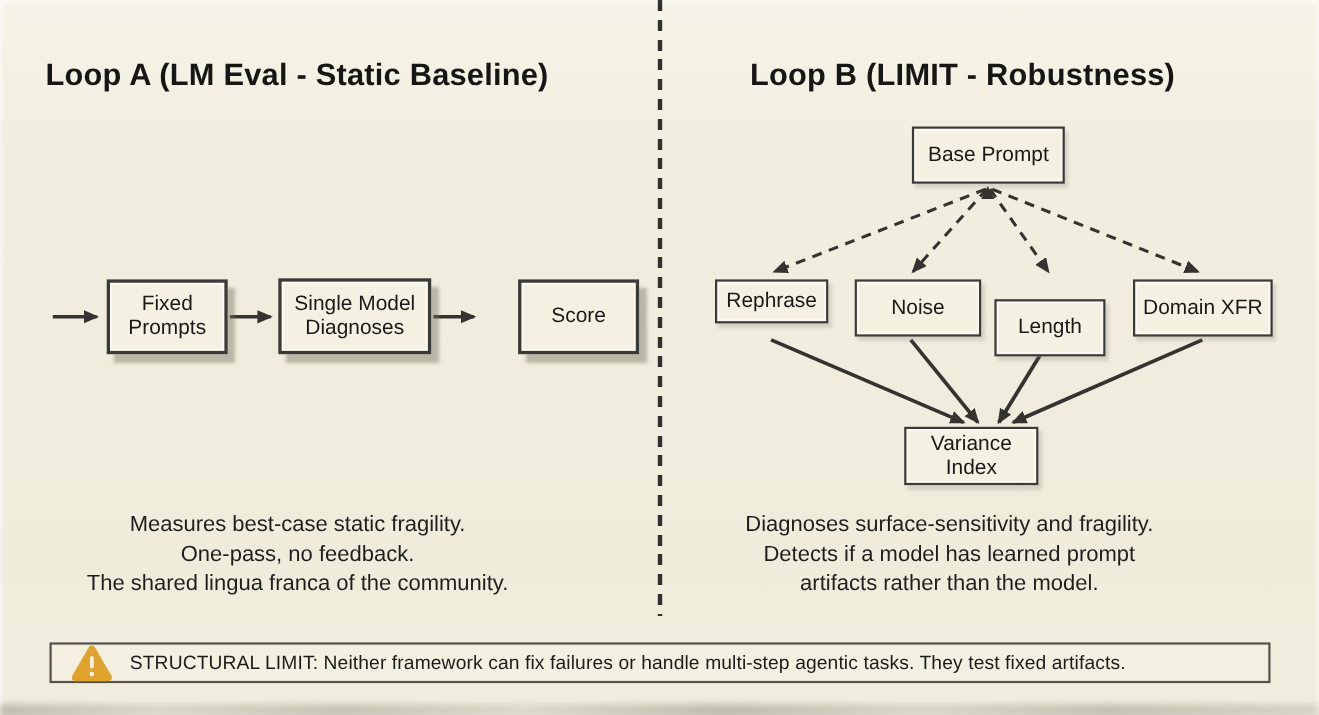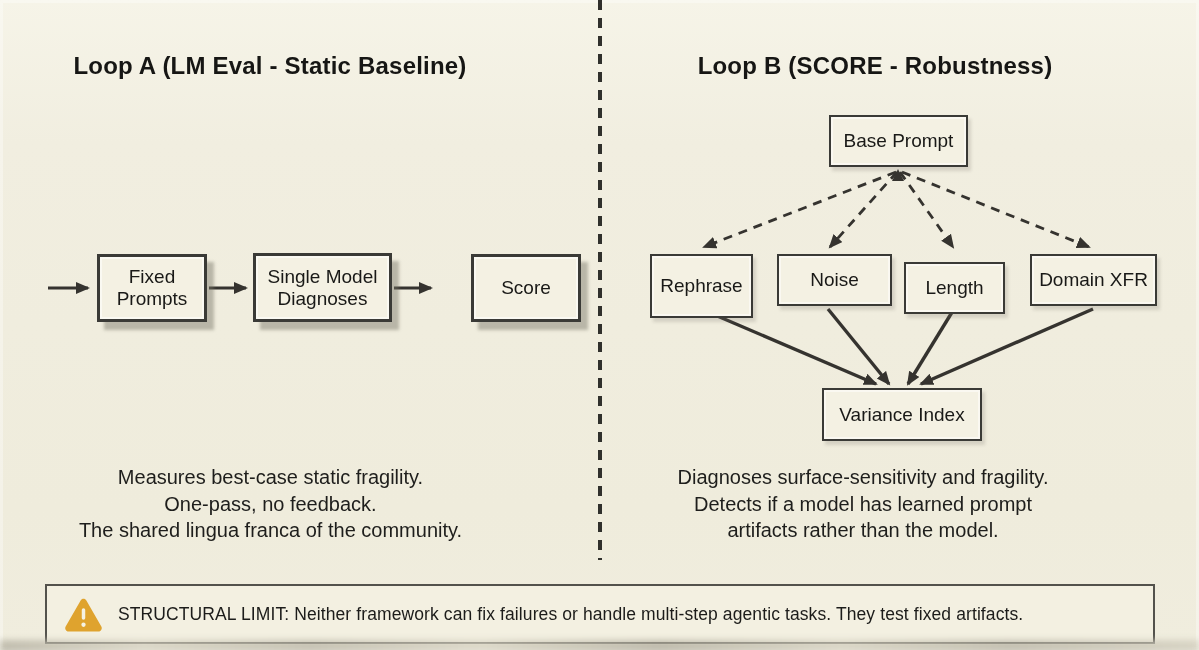--- a/index.html
+++ b/index.html
@@ -12,21 +12,21 @@
     color:#1c1c1a;
     overflow:hidden;
     box-shadow:inset 0 0 0 3px rgba(255,255,255,0.35);
   }
   .divider{
     position:absolute;left:598px;top:0;width:4px;height:560px;
     background:repeating-linear-gradient(180deg,#30302c 0 10px,transparent 10px 18px);
   }
   .loop-title{
     position:absolute;top:52px;
-    font-size:24px;font-weight:700;text-align:center;
+    font-size:28px;font-weight:700;text-align:center;
     letter-spacing:0.2px;color:#161614;
   }
   #loopA-title{left:10px;width:520px;}
   #loopB-title{left:615px;width:520px;}
   .box{
     position:absolute;
     background:#f4f1e3;
     border:3px solid #3a3a36;
     display:flex;align-items:center;justify-content:center;
     text-align:center;font-size:19px;line-height:22px;color:#191917;
@@ -38,34 +38,34 @@
   .soft{
     border-width:2.5px;
     box-shadow:3px 4px 3px rgba(118,116,103,0.22), inset 0 0 0 2px rgba(255,255,255,0.5);
   }
   
   #box-fixed-prompts{left:97px;top:254px;width:110px;height:68px;}
   #box-single-model{left:253px;top:253px;width:139px;height:69px;}
   #box-score{left:439px;top:254px;width:110px;height:68px;margin-left:32px;}
   
   #box-base-prompt{left:829px;top:115px;width:139px;height:52px;text-align:center;}
-  #box-rephrase{left:650px;top:254px;width:103px;height:64px;}
+  #box-rephrase{left:650px;top:254px;width:103px;height:40px;}
   #box-noise{left:777px;top:254px;width:115px;height:52px;}
-  #box-length{left:904px;top:262px;width:101px;height:52px;}
+  #box-length{left:904px;top:272px;width:101px;height:52px;}
   #box-domain-xfr{left:1030px;top:254px;width:127px;height:52px;}
-  #box-variance{left:822px;top:388px;width:160px;height:53px;justify-content:center;}
+  #box-variance{left:822px;top:388px;width:122px;height:53px;justify-content:center;}
   .desc{
     position:absolute;top:464px;
     font-size:20px;line-height:26.5px;text-align:center;color:#1e1e1c;
   }
   #loopA-desc{left:8px;width:525px;}
   #loopB-desc{left:613px;width:500px;}
   #connectors{position:absolute;left:0;top:0;pointer-events:none;}
   .banner{
-    position:absolute;left:45px;top:584px;width:1110px;height:60px;
+    position:absolute;left:45px;top:584px;width:1110px;height:37px;
     background:#f3f0e1;
     border:2.5px solid #53524c;
     box-sizing:border-box;
     display:flex;align-items:center;
     padding-left:16px;gap:14px;
   }
   .banner-text{font-size:17.5px;color:#1c1c1a;letter-spacing:0.1px;}
   .bottom-strip{
     position:absolute;left:0;bottom:-3px;width:1199px;height:13px;
     background:linear-gradient(90deg,#b6b2a3 0%,#d6d2c2 12%,#bdb9aa 26%,#d8d4c4 40%,#b4b0a1 55%,#d5d1c1 70%,#bab6a7 84%,#d2cebe 100%);
@@ -73,21 +73,21 @@
   }
 </style>
 </head>
 <body>
 
 <div id="canvas">
 
   <div class="divider"></div>
 
   <div id="loopA-title" class="loop-title">Loop A (LM Eval - Static Baseline)</div>
-  <div id="loopB-title" class="loop-title">Loop B (SCORE - Robustness)</div>
+  <div id="loopB-title" class="loop-title">Loop B (LIMIT - Robustness)</div>
 
   <svg id="connectors" width="1199" height="650" viewBox="0 0 1199 650">
     <defs>
       <marker id="ah" markerUnits="userSpaceOnUse" markerWidth="16" markerHeight="14" refX="12" refY="6" orient="auto">
         <path d="M0,0 L14,6 L0,12 Z" fill="#35332f"></path>
       </marker>
     </defs>
 
     <line x1="48" y1="288" x2="88" y2="288" stroke="#35332f" stroke-width="3.2" marker-end="url(#ah)"></line>
     <line x1="209" y1="288" x2="246" y2="288" stroke="#35332f" stroke-width="3.2" marker-end="url(#ah)"></line>

